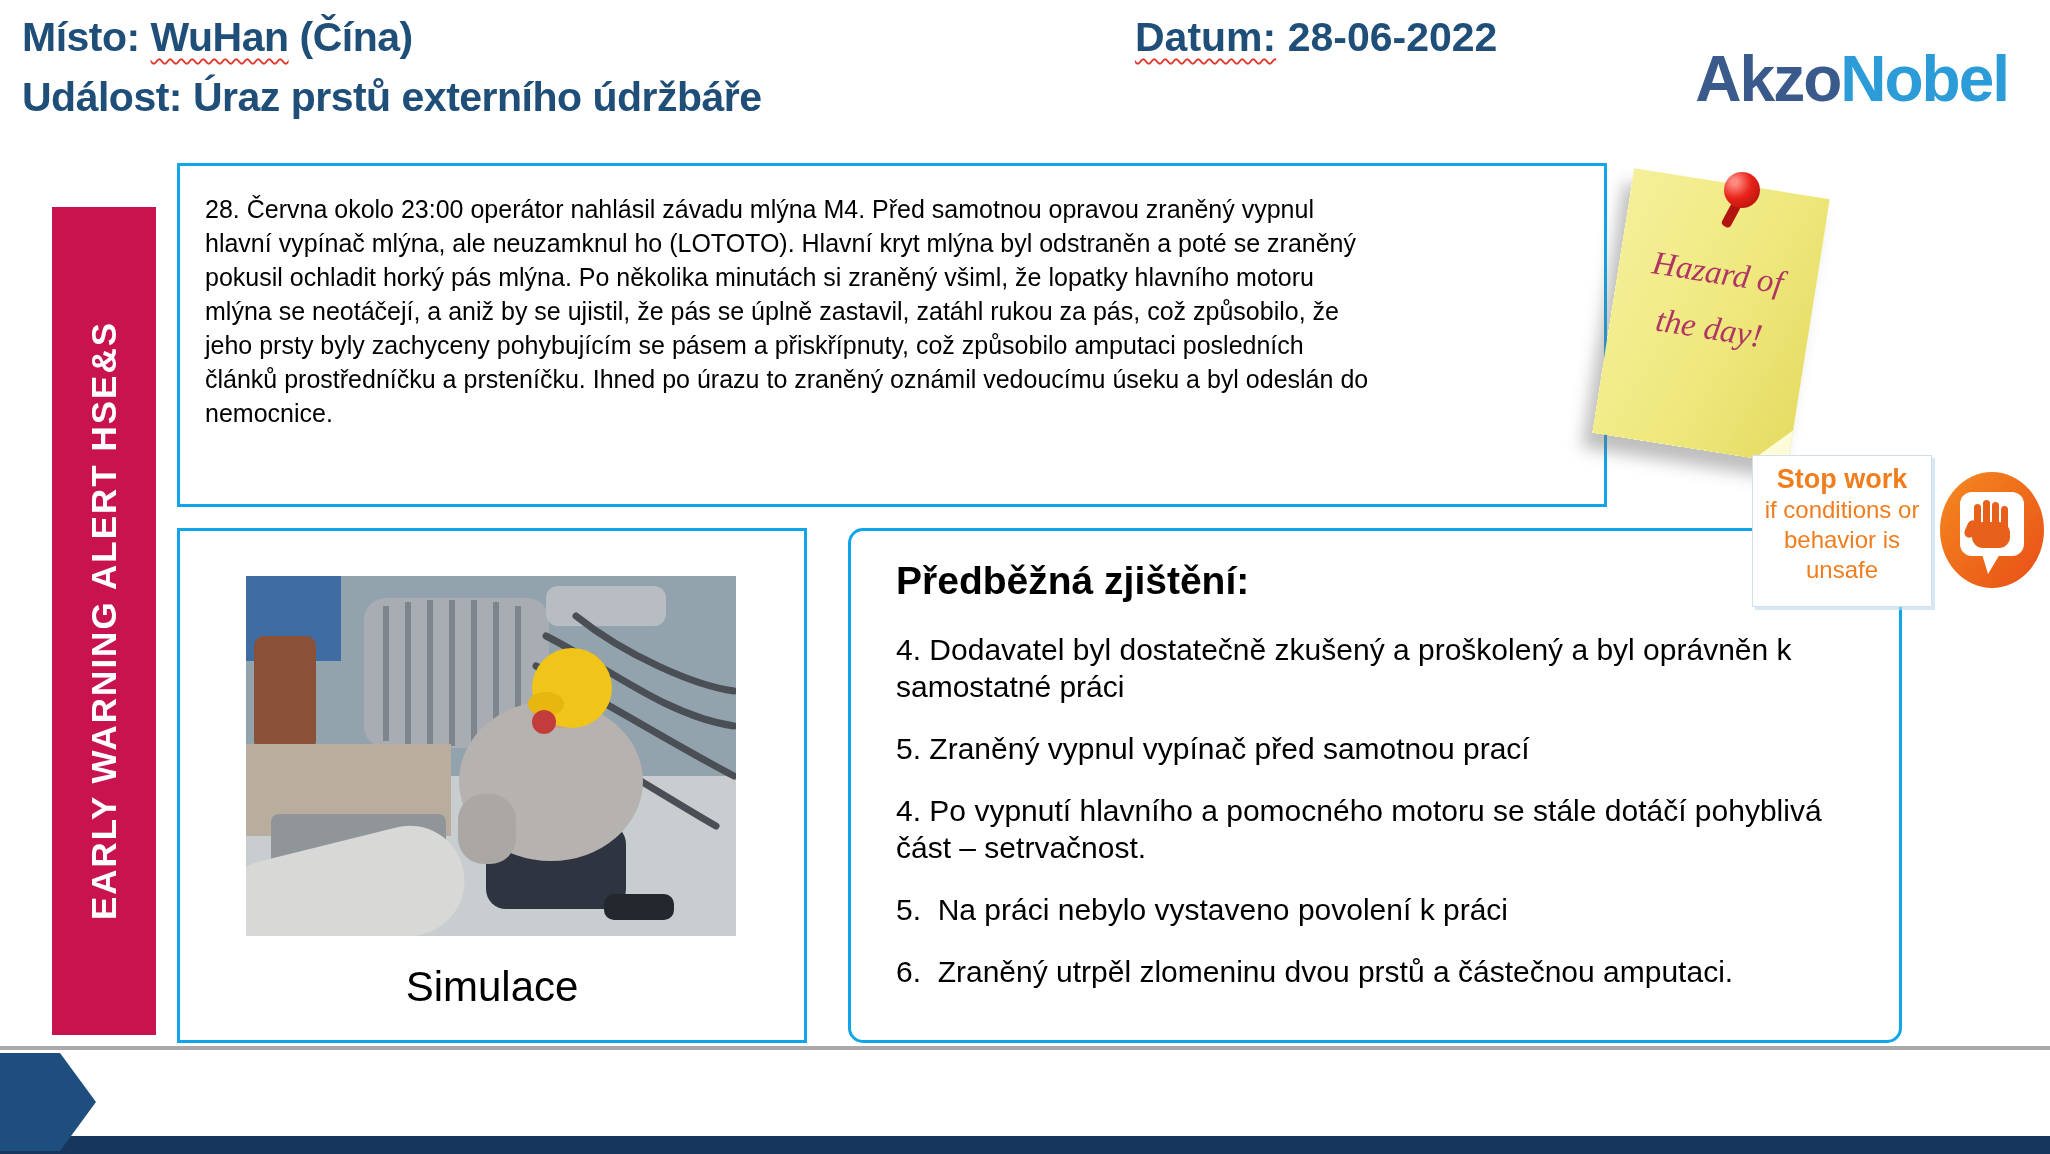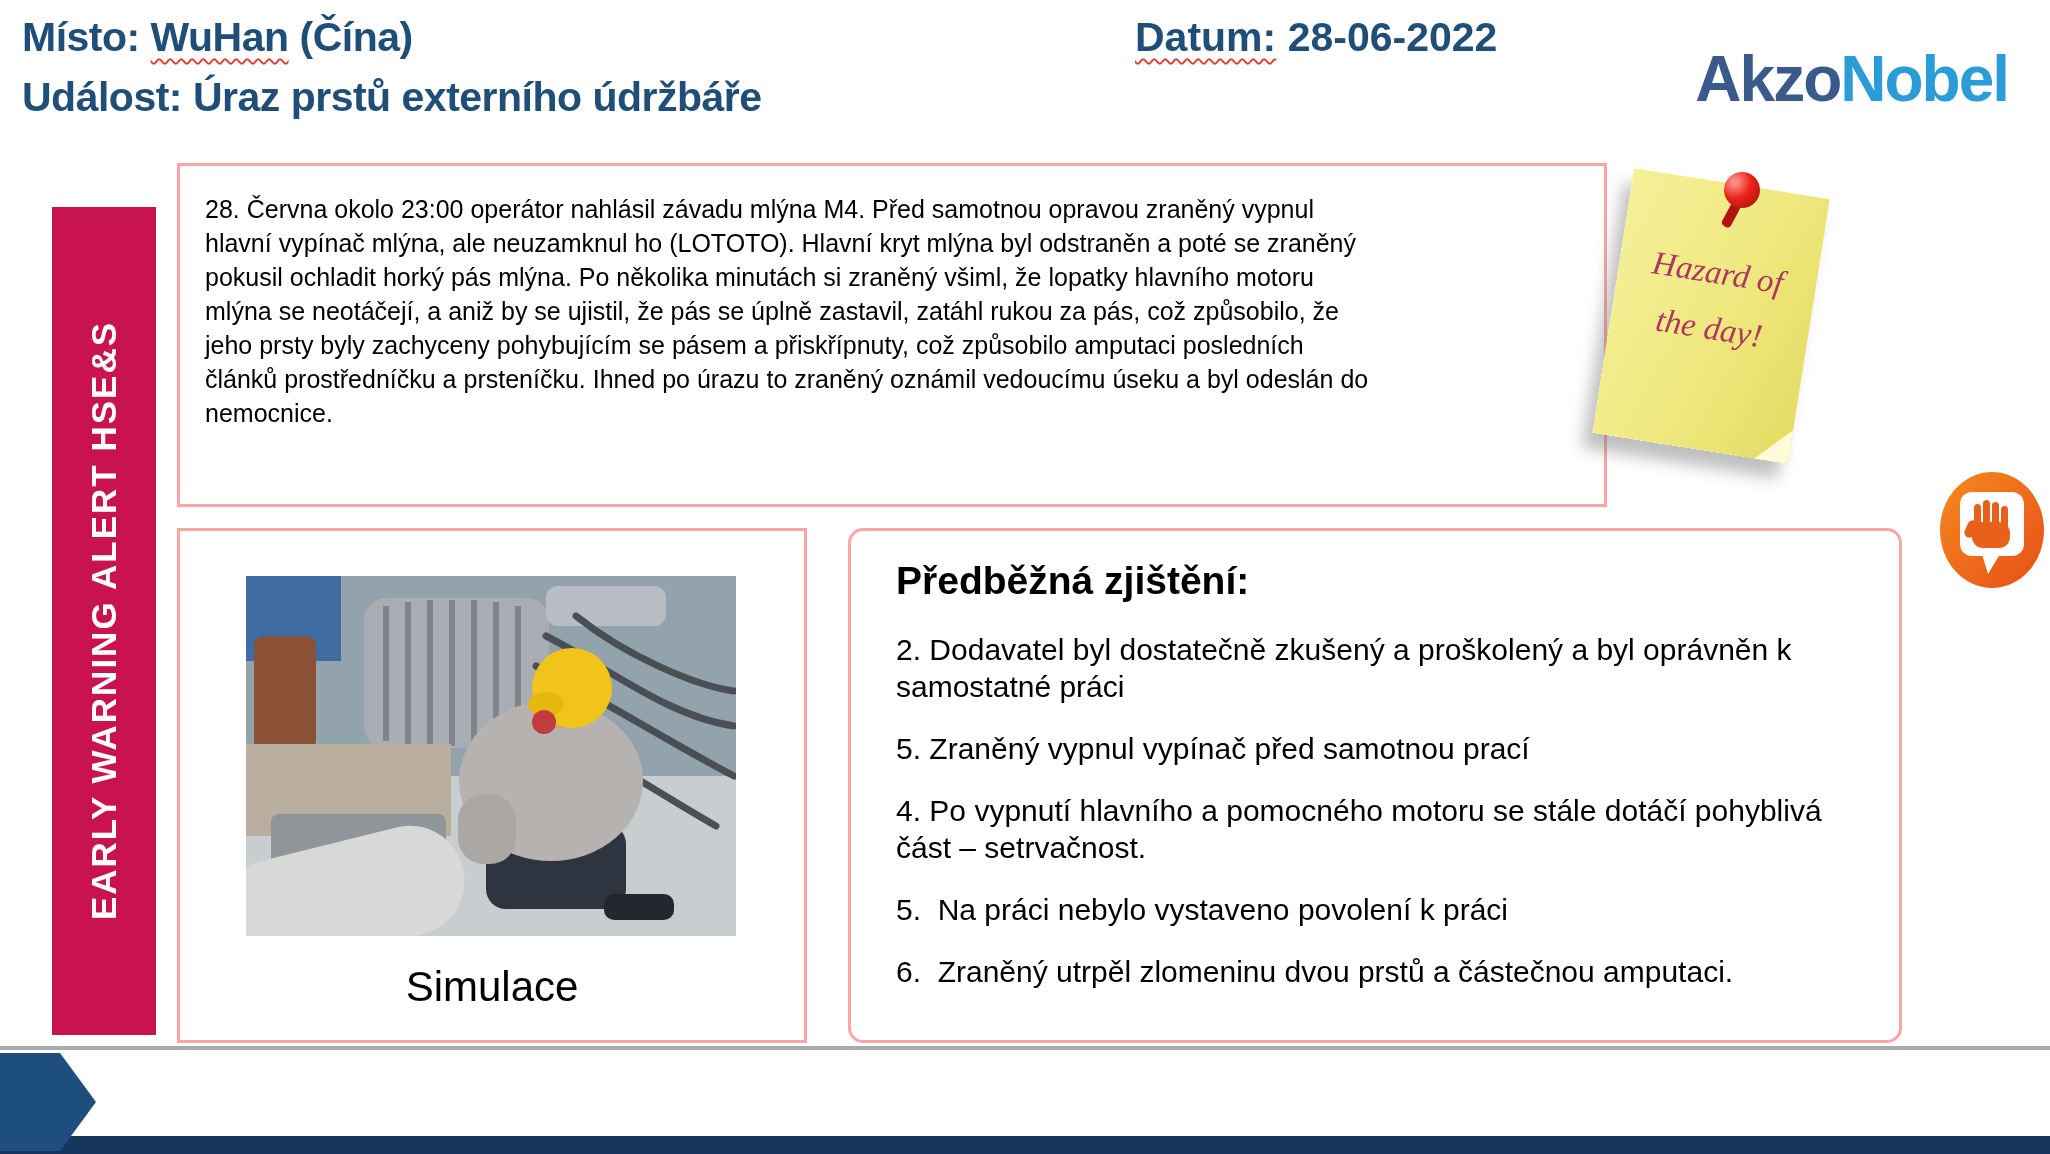--- a/index.html
+++ b/index.html
@@ -19,21 +19,21 @@
   
   #banner{
     position:absolute;left:52px;top:207px;width:104px;height:828px;background:#C9134E;
     display:flex;align-items:center;justify-content:center;
   }
   #banner span{
     writing-mode:vertical-rl;transform:rotate(180deg);
     color:#ffffff;font-weight:bold;font-size:35px;letter-spacing:2px;white-space:nowrap;
   }
   
-  .navy-box{position:absolute;background:#ffffff;border:3px solid #fca5a5;box-sizing:border-box;}
+  .navy-box{position:absolute;background:#ffffff;border:3px solid #0ea5e9;box-sizing:border-box;}
   #incident-box{left:177px;top:163px;width:1430px;height:344px;}
   #incident-box .txt{
     position:absolute;left:25px;top:26px;width:1165px;
     font-size:25px;line-height:34px;color:#000000;
   }
   #photo-box{left:177px;top:528px;width:630px;height:515px;}
   #photo-wrap{position:absolute;left:66px;top:45px;width:490px;height:360px;}
   #photo-caption{position:absolute;left:0;right:0;top:432px;text-align:center;font-size:42px;color:#000000;}
   #findings-box{left:848px;top:528px;width:1054px;height:515px;border-radius:15px;}
   #findings-title{position:absolute;left:45px;top:28px;font-size:39px;font-weight:bold;color:#000000;}
@@ -138,40 +138,46 @@
         <circle cx="298" cy="146" r="12" fill="#c23c3c"></circle>
         <rect x="358" y="318" width="70" height="26" rx="10" fill="#23272e"></rect>
       </svg>
     </div>
     <div id="photo-caption">Simulace</div>
   </div>
 
   <div id="findings-box" class="navy-box">
     <div id="findings-title">Předběžná zjištění:</div>
     <div id="findings-list">
-      <div class="finding">2. Dodavatel byl dostatečně zkušený a proškolený a byl oprávněn k samostatné práci</div>
+      <div class="finding">4. Dodavatel byl dostatečně zkušený a proškolený a byl oprávněn k samostatné práci</div>
       <div class="finding">5. Zraněný vypnul vypínač před samotnou prací</div>
       <div class="finding">4. Po vypnutí hlavního a pomocného motoru se stále dotáčí pohyblivá část – setrvačnost.</div>
       <div class="finding">5.  Na práci nebylo vystaveno povolení k práci</div>
       <div class="finding">6.  Zraněný utrpěl zlomeninu dvou prstů a částečnou amputaci.</div>
     </div>
   </div>
 
   <div id="sticky">
     <div class="fold"></div>
     <div class="note-text">
       <div>Hazard of</div>
       <div>the day!</div>
     </div>
   </div>
   <div id="pin">
     <div class="stem"></div>
     <div class="head"></div>
   </div>
 
+  <div id="stopwork">
+    <div class="l1">Stop work</div>
+    <div class="l">if conditions or</div>
+    <div class="l">behavior is</div>
+    <div class="l">unsafe</div>
+  </div>
 
   <div id="hand-icon">
     <svg width="108" height="124" viewBox="0 0 108 124">
       <defs>
         <linearGradient id="og" x1="0" y1="0" x2="1" y2="1">
           <stop offset="0" stop-color="#F58A1F"></stop>
             <stop offset="1" stop-color="#E84E17"></stop>
         </linearGradient>
       </defs>
       <ellipse cx="54" cy="60" rx="52" ry="58" fill="url(#og)"></ellipse>

